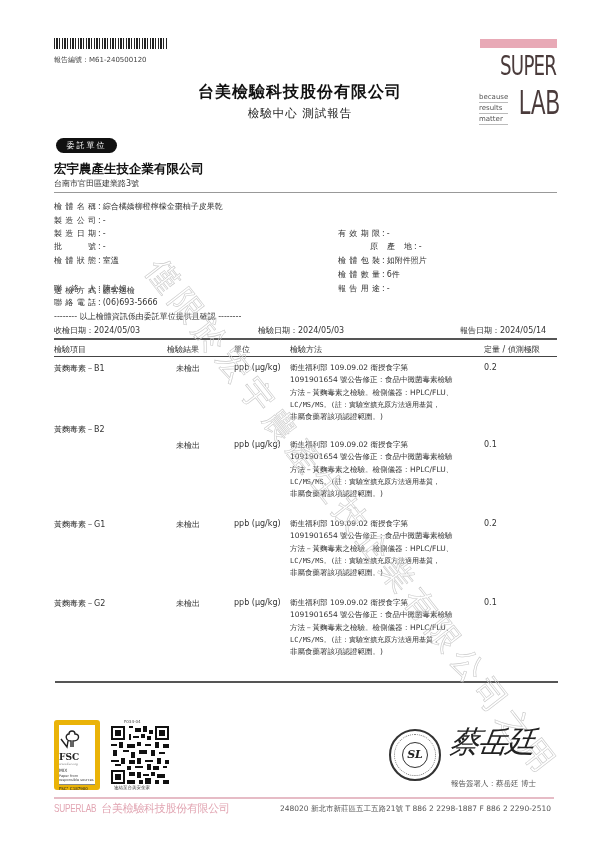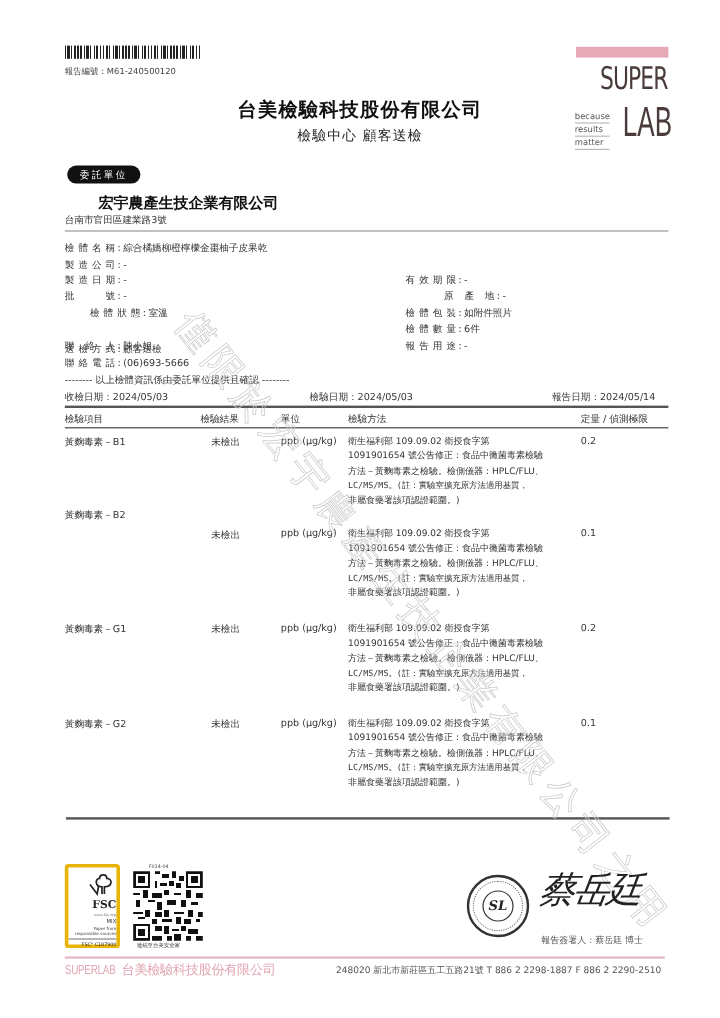--- a/index.html
+++ b/index.html
@@ -13,21 +13,21 @@
   .logo-bar { position: absolute; left: 480px; top: 39px; width: 77px; height: 9px; background: #e8a9b6; }
   .logo-super { position: absolute; left: 500px; top: 53px; width: 60px; font-family: "DejaVu Sans Condensed", "Liberation Sans Narrow", "Liberation Sans", sans-serif; font-size: 26px; line-height: 26px; color: #4a3b3b; letter-spacing: -1px; transform: scaleX(0.78); transform-origin: left top; font-weight: 400; }
   .logo-lab { position: absolute; left: 519px; top: 84px; font-family: "Liberation Sans", sans-serif; font-size: 35px; line-height: 36px; color: #4a3b3b; transform: scaleX(0.62); transform-origin: left top; }
   .logo-tag { position: absolute; left: 479px; top: 93px; font-size: 7px; line-height: 9px; color: #555; font-family: "DejaVu Sans", sans-serif; }
   .logo-tag div { border-bottom: 1px solid #bbb; margin-bottom: 1px; }
 
   .company-title { position: absolute; left: 0; width: 600px; top: 82px; text-align: center; padding-left: 0; font-size: 16px; font-weight: bold; color: #111; letter-spacing: 1px; }
   .subtitle { position: absolute; left: 0; width: 600px; top: 106px; text-align: center; font-size: 11.5px; color: #222; letter-spacing: 1px; }
 
   .client-badge { position: absolute; left: 56px; top: 138px; width: 61px; height: 15px; background: #111; color: #fff; border-radius: 8px; font-size: 8px; text-align: center; line-height: 15px; letter-spacing: 2px; }
-  .client-name { position: absolute; left: 54px; top: 161px; font-size: 12.5px; font-weight: bold; color: #111; margin-left: 28px; }
+  .client-name { position: absolute; left: 54px; top: 161px; font-size: 12.5px; font-weight: bold; color: #111; }
   .client-addr { position: absolute; left: 54px; top: 178px; font-size: 8px; color: #333; }
   .hr-thin { position: absolute; left: 54px; width: 503px; height: 1px; background: #999; }
 
   .info { position: absolute; font-size: 8px; color: #333; white-space: nowrap; }
   .info .k { display: inline-block; width: 42px; text-align: justify; text-align-last: justify; }
   .info .sep { margin: 0 2px; }
 
   .confirm { position: absolute; left: 54px; top: 311px; font-size: 8px; color: #333; }
 
   .date { position: absolute; top: 325px; font-size: 8px; color: #333; }
@@ -35,21 +35,21 @@
   .hr-thick { position: absolute; left: 54px; width: 503px; height: 2px; background: #555; }
 
   .th { position: absolute; top: 344px; font-size: 8px; color: #333; }
 
   .row-cell { position: absolute; font-size: 8px; color: #333; }
   .method { position: absolute; left: 290px; width: 200px; font-size: 7.5px; line-height: 12.3px; color: #333; }
   .method .mono { font-family: "DejaVu Sans Mono", monospace; font-size: 7px; }
 
   .watermark { position: absolute; left: 170px; top: 250px; font-size: 32px; color: rgba(0,0,0,0); -webkit-text-stroke: 0.6px #c9c9c9; transform: rotate(52deg); transform-origin: left top; white-space: nowrap; letter-spacing: 6px; pointer-events: none; }
 
-  .fsc { position: absolute; left: 54px; top: 720px; width: 46px; height: 70px; border: 3px solid #eab308; border-radius: 3px; font-family: "DejaVu Serif", serif; text-align: right; }
+  .fsc { position: absolute; left: 54px; top: 720px; width: 46px; height: 70px; border: 5px solid #eab308; border-radius: 3px; font-family: "DejaVu Serif", serif; text-align: left; }
   .fsc .tree { margin: 4px auto 0; width: 24px; height: 20px; }
   .fsc .t1 { font-size: 9px; font-weight: bold; color: #222; line-height: 9px; }
   .fsc .t2 { font-size: 3px; color: #666; line-height: 5px; }
   .fsc .t3 { font-size: 4.5px; color: #333; line-height: 7px; font-family: "DejaVu Sans", sans-serif; }
   .fsc .t4 { font-size: 3.5px; color: #444; line-height: 4px; font-family: "DejaVu Sans", sans-serif; }
   .fsc .t5 { font-size: 4px; color: #222; line-height: 8px; font-family: "DejaVu Sans", sans-serif; border-top: 1px solid #888; margin-top: 2px; }
 
   .qr-label { position: absolute; left: 124px; top: 719px; font-size: 4px; color: #444; }
   .qr { position: absolute; left: 111px; top: 726px; width: 58px; height: 58px; }
   .qr-caption { position: absolute; left: 114px; top: 785px; font-size: 4.5px; color: #333; }
@@ -74,32 +74,32 @@
 <div class="logo-bar"></div>
 <div class="logo-super">SUPER</div>
 <div class="logo-lab">LAB</div>
 <div class="logo-tag">
   <div>because</div>
   <div>results</div>
   <div>matter</div>
 </div>
 
 <div class="company-title">台美檢驗科技股份有限公司</div>
-<div class="subtitle">檢驗中心  顧客送檢</div>
+<div class="subtitle">檢驗中心  測試報告</div>
 
 <div class="client-badge">委託單位</div>
 <div class="client-name">宏宇農產生技企業有限公司</div>
 <div class="client-addr">台南市官田區建業路3號</div>
 <div class="hr-thin" style="top:192px;"></div>
 
 <div class="info" style="left:54px; top:201px;"><span class="k">檢體名稱</span><span class="sep">:</span><span>綜合橘嬌柳橙檸檬金棗柚子皮果乾</span></div>
 <div class="info" style="left:54px; top:215px;"><span class="k">製造公司</span><span class="sep">:</span><span>-</span></div>
 <div class="info" style="left:54px; top:228px;"><span class="k">製造日期</span><span class="sep">:</span><span>-</span></div>
 <div class="info" style="left:54px; top:241px;"><span class="k">批　　號</span><span class="sep">:</span><span>-</span></div>
-<div class="info" style="left:54px; top:255px;margin-left:21px;"><span class="k">檢體狀態</span><span class="sep">:</span><span>室溫</span></div>
+<div class="info" style="left:54px; top:255px;"><span class="k">檢體狀態</span><span class="sep">:</span><span>室溫</span></div>
 <div class="info" style="left:54px; top:269px;margin-top:16px;"><span class="k">送檢方式</span><span class="sep">:</span><span>顧客送檢</span></div>
 <div class="info" style="left:54px; top:283px;"><span class="k">聯 絡 人</span><span class="sep">:</span><span>陳小姐</span></div>
 <div class="info" style="left:54px; top:297px;"><span class="k">聯絡電話</span><span class="sep">:</span><span>(06)693-5666</span></div>
 
 <div class="info" style="left:338px; top:228px;"><span class="k">有效期限</span><span class="sep">:</span><span>-</span></div>
 <div class="info" style="left:338px; top:241px;margin-left:32px;"><span class="k">原 產 地</span><span class="sep">:</span><span>-</span></div>
 <div class="info" style="left:338px; top:255px;"><span class="k">檢體包裝</span><span class="sep">:</span><span>如附件照片</span></div>
 <div class="info" style="left:338px; top:269px;"><span class="k">檢體數量</span><span class="sep">:</span><span>6件</span></div>
 <div class="info" style="left:338px; top:283px;"><span class="k">報告用途</span><span class="sep">:</span><span>-</span></div>
 

